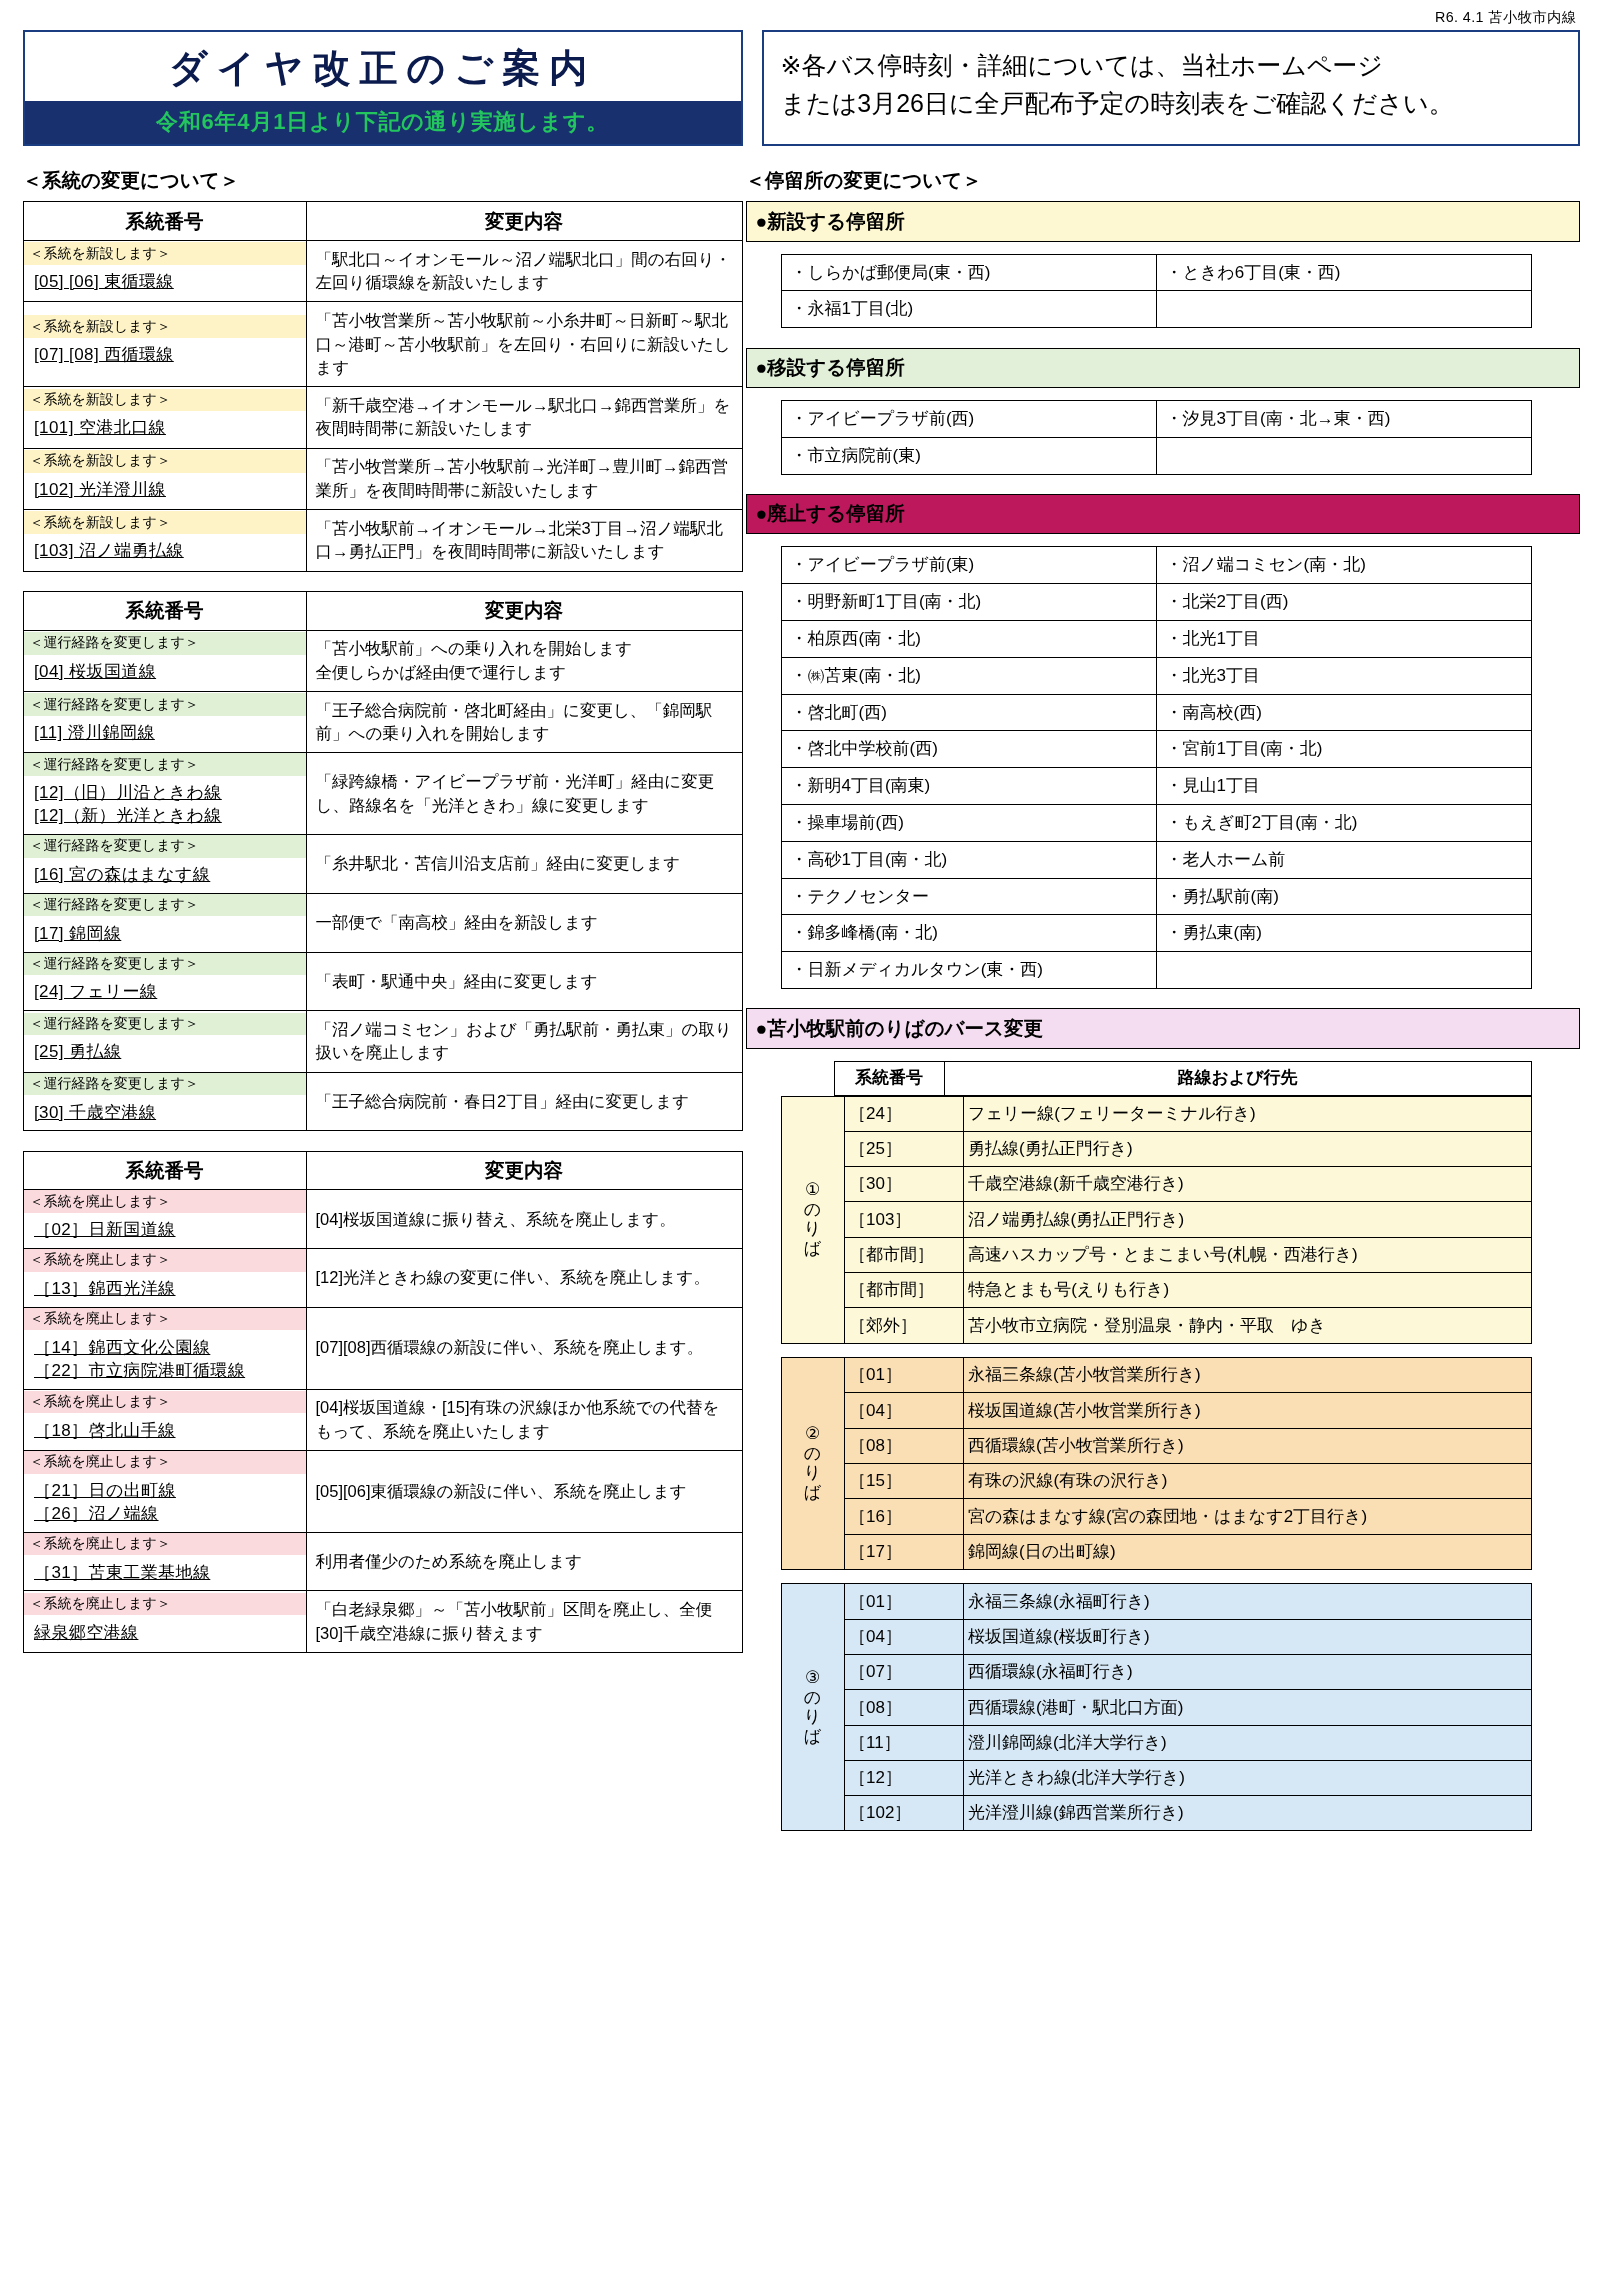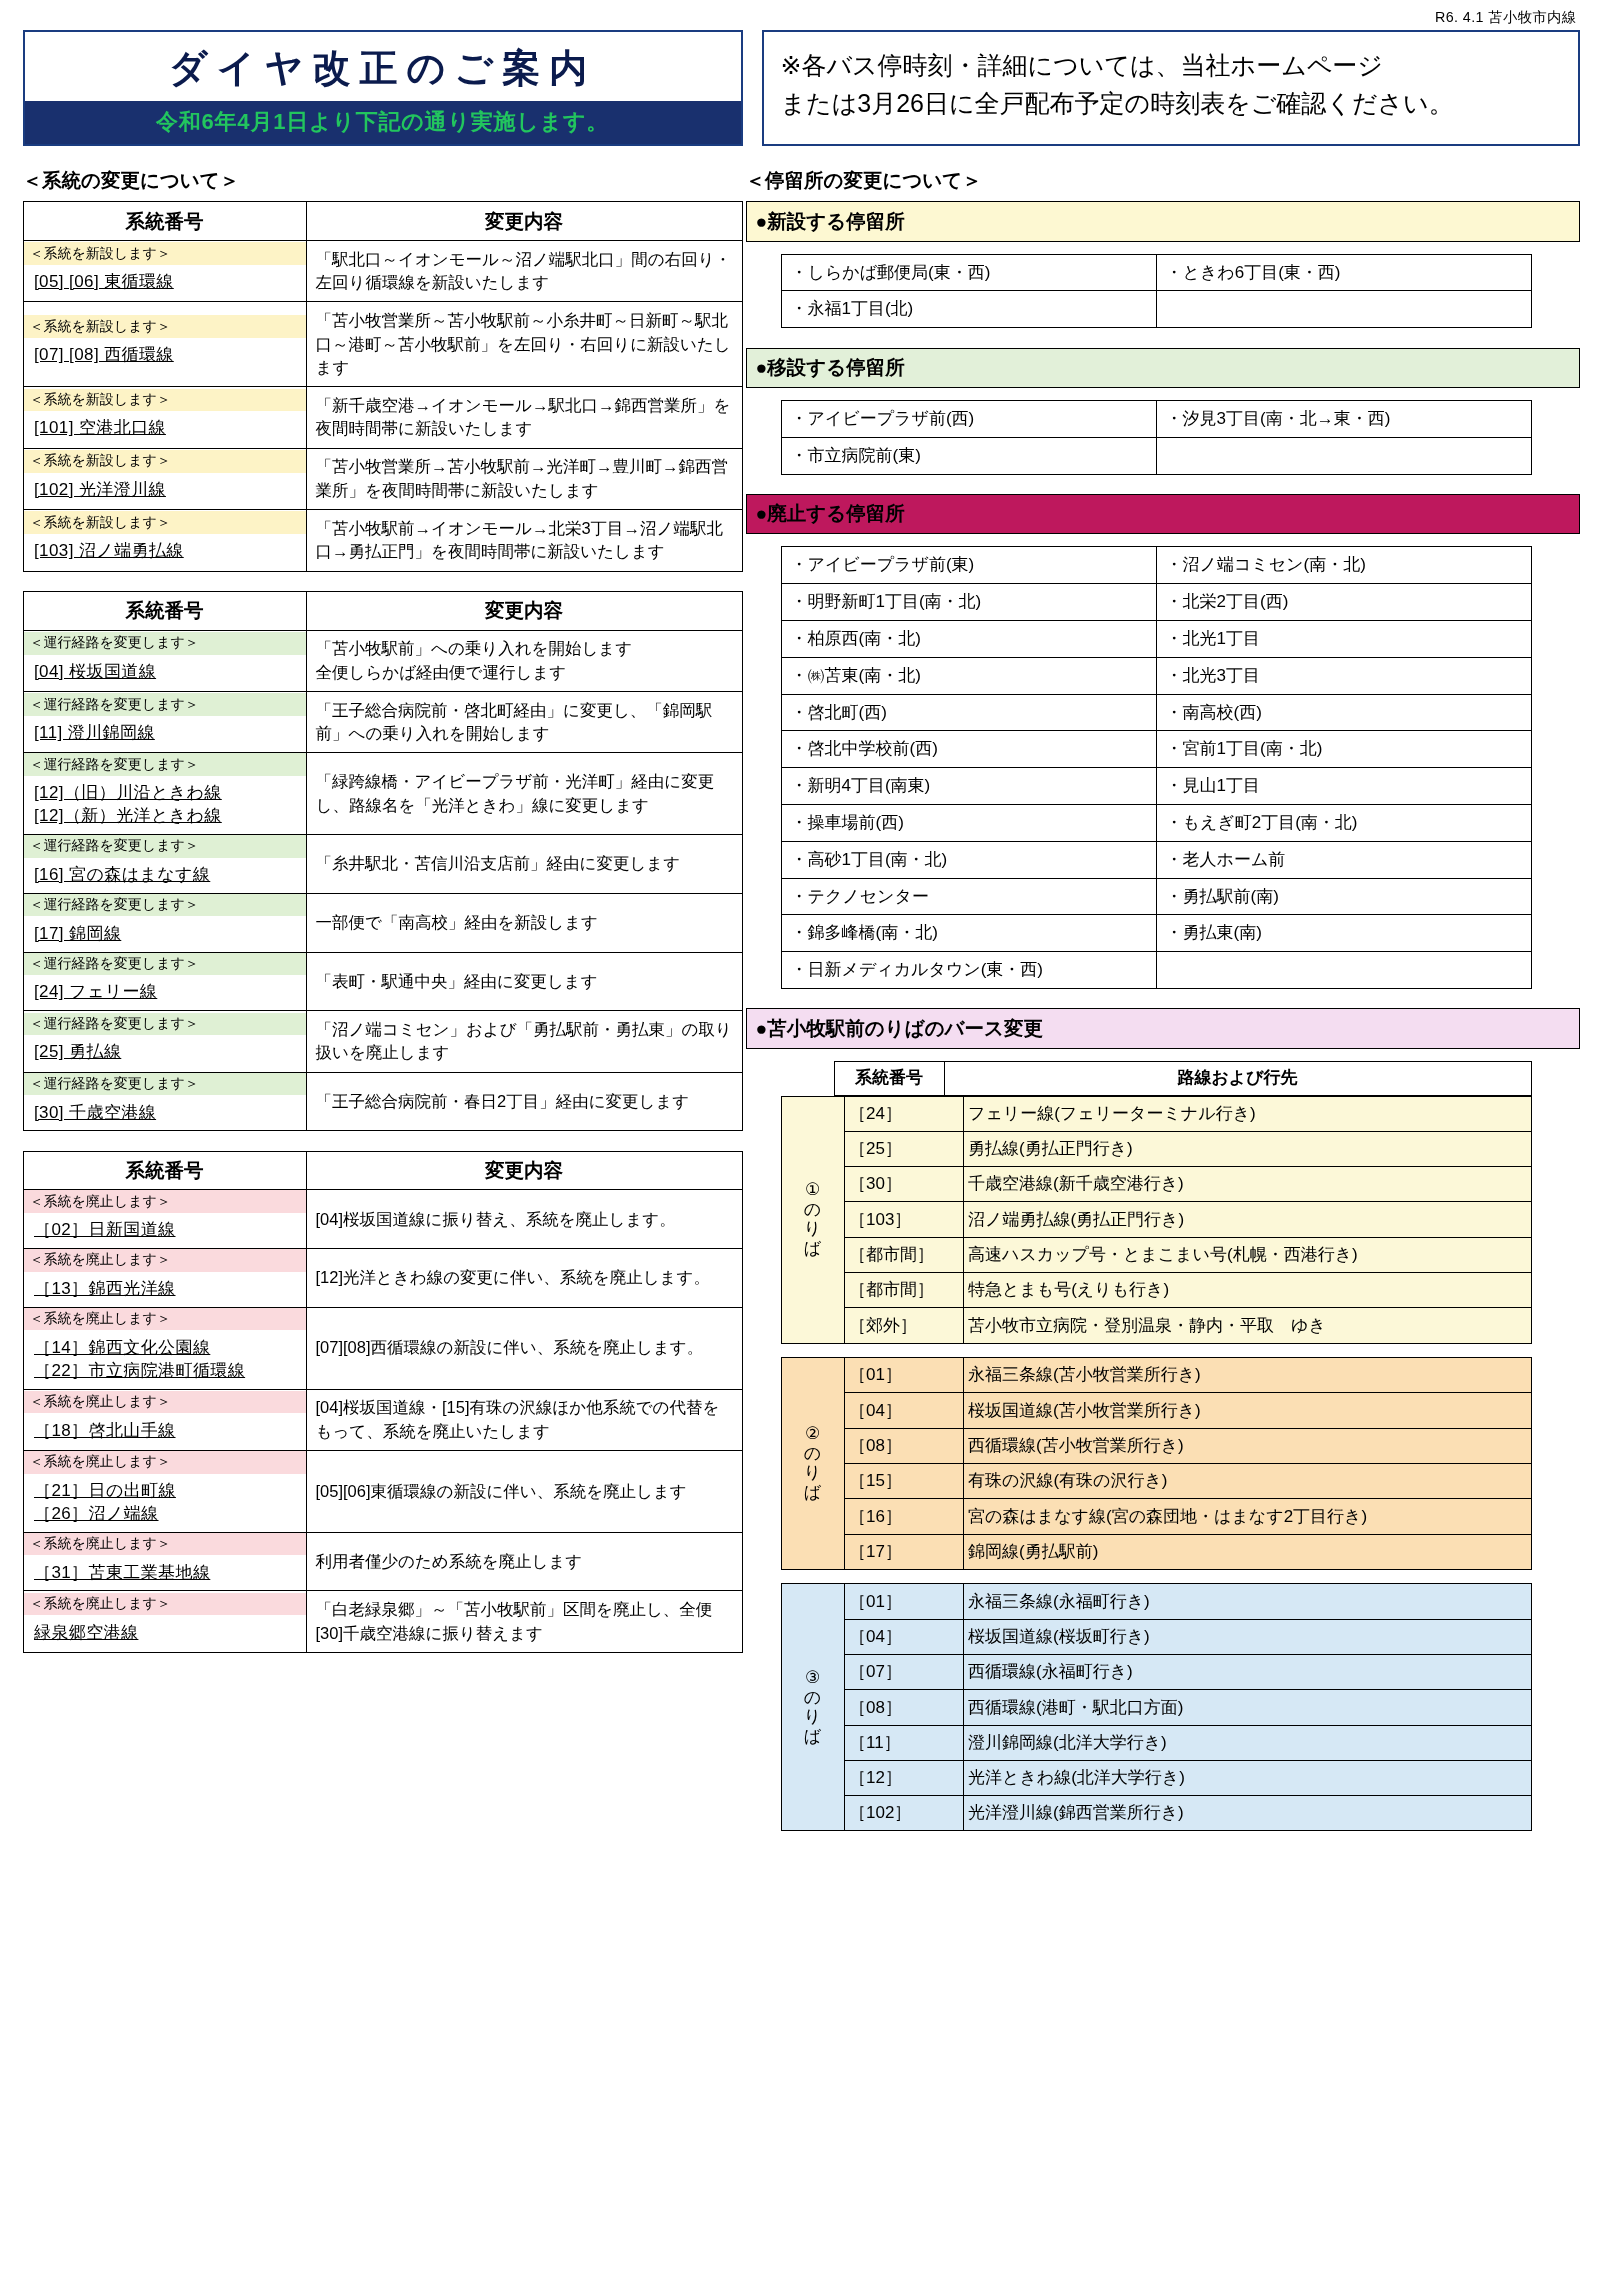--- a/index.html
+++ b/index.html
@@ -592,21 +592,21 @@
                 <tr>
                   <td class="berth-no b2">［15］</td>
                   <td class="berth-dest b2">有珠の沢線(有珠の沢行き)</td>
                 </tr>
                 <tr>
                   <td class="berth-no b2">［16］</td>
                   <td class="berth-dest b2">宮の森はまなす線(宮の森団地・はまなす2丁目行き)</td>
                 </tr>
                 <tr>
                   <td class="berth-no b2">［17］</td>
-                  <td class="berth-dest b2">錦岡線(勇払駅前)</td>
+                  <td class="berth-dest b2">錦岡線(日の出町線)</td>
                 </tr>
               </tbody>
             </table>
             <table class="berth">
               <tbody>
                 <tr>
                   <td class="berth-label b3" rowspan="7">③<br>の<br>り<br>ば</td>
                   <td class="berth-no b3">［01］</td>
                   <td class="berth-dest b3">永福三条線(永福町行き)</td>
                 </tr>

